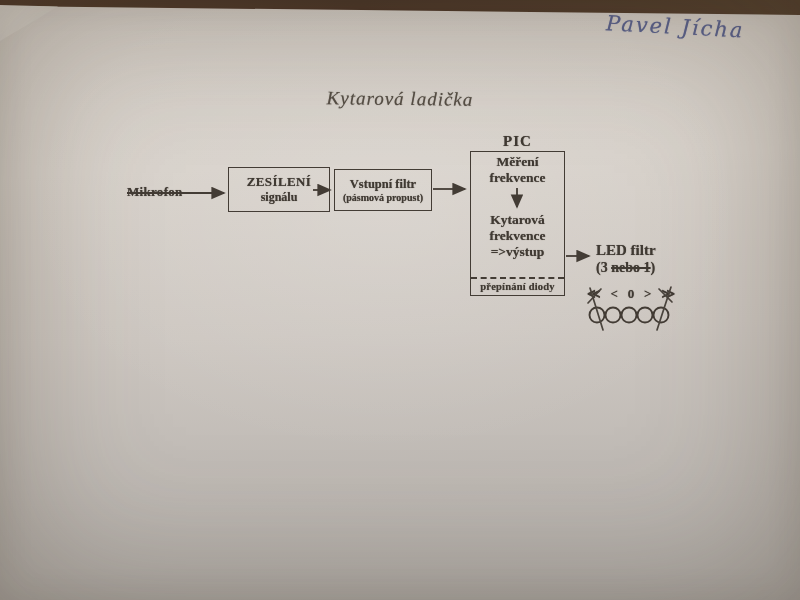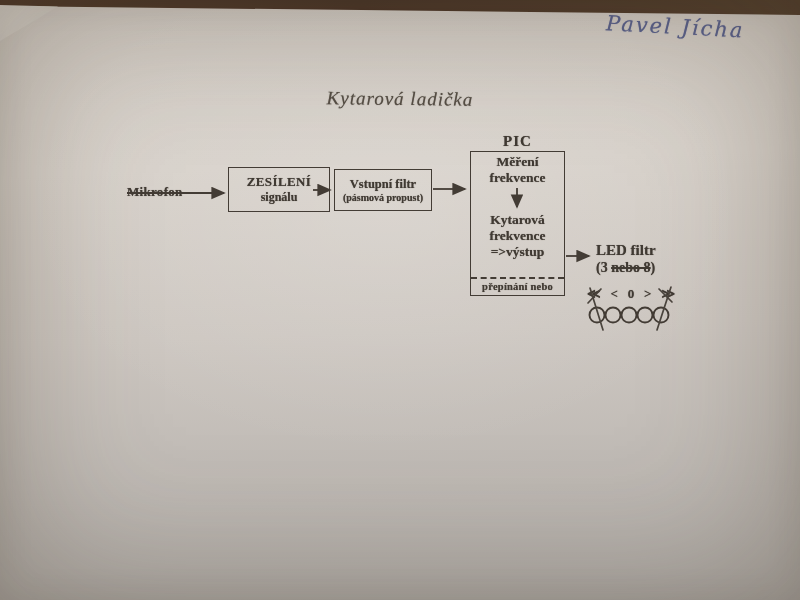--- a/index.html
+++ b/index.html
@@ -102,26 +102,26 @@
 
   <div class="pic-label ink">PIC</div>
 
   <div class="box box3 ink">
     <div class="step">Měření</div>
     <div class="step">frekvence</div>
     <div class="spacer"></div>
     <div class="step">Kytarová</div>
     <div class="step">frekvence</div>
     <div class="step">=&gt;výstup</div>
-    <div class="footer">přepínání nebo</div>
+    <div class="footer">přepínání diody</div>
   </div>
 
   <div class="led-label ink">LED filtr</div>
 
-  <div class="led-count ink"><span>(3 </span><span class="struck">nebo 8</span><span>)</span></div>
+  <div class="led-count ink"><span>(3 </span><span class="struck">nebo 1</span><span>)</span></div>
 
   <div class="symbols ink">
     <span>≪</span>
     <span>&lt;</span>
     <span>0</span>
     <span>&gt;</span>
     <span>≫</span>
   </div>
 
   <svg class="overlay" width="800" height="600" viewBox="0 0 800 600">

